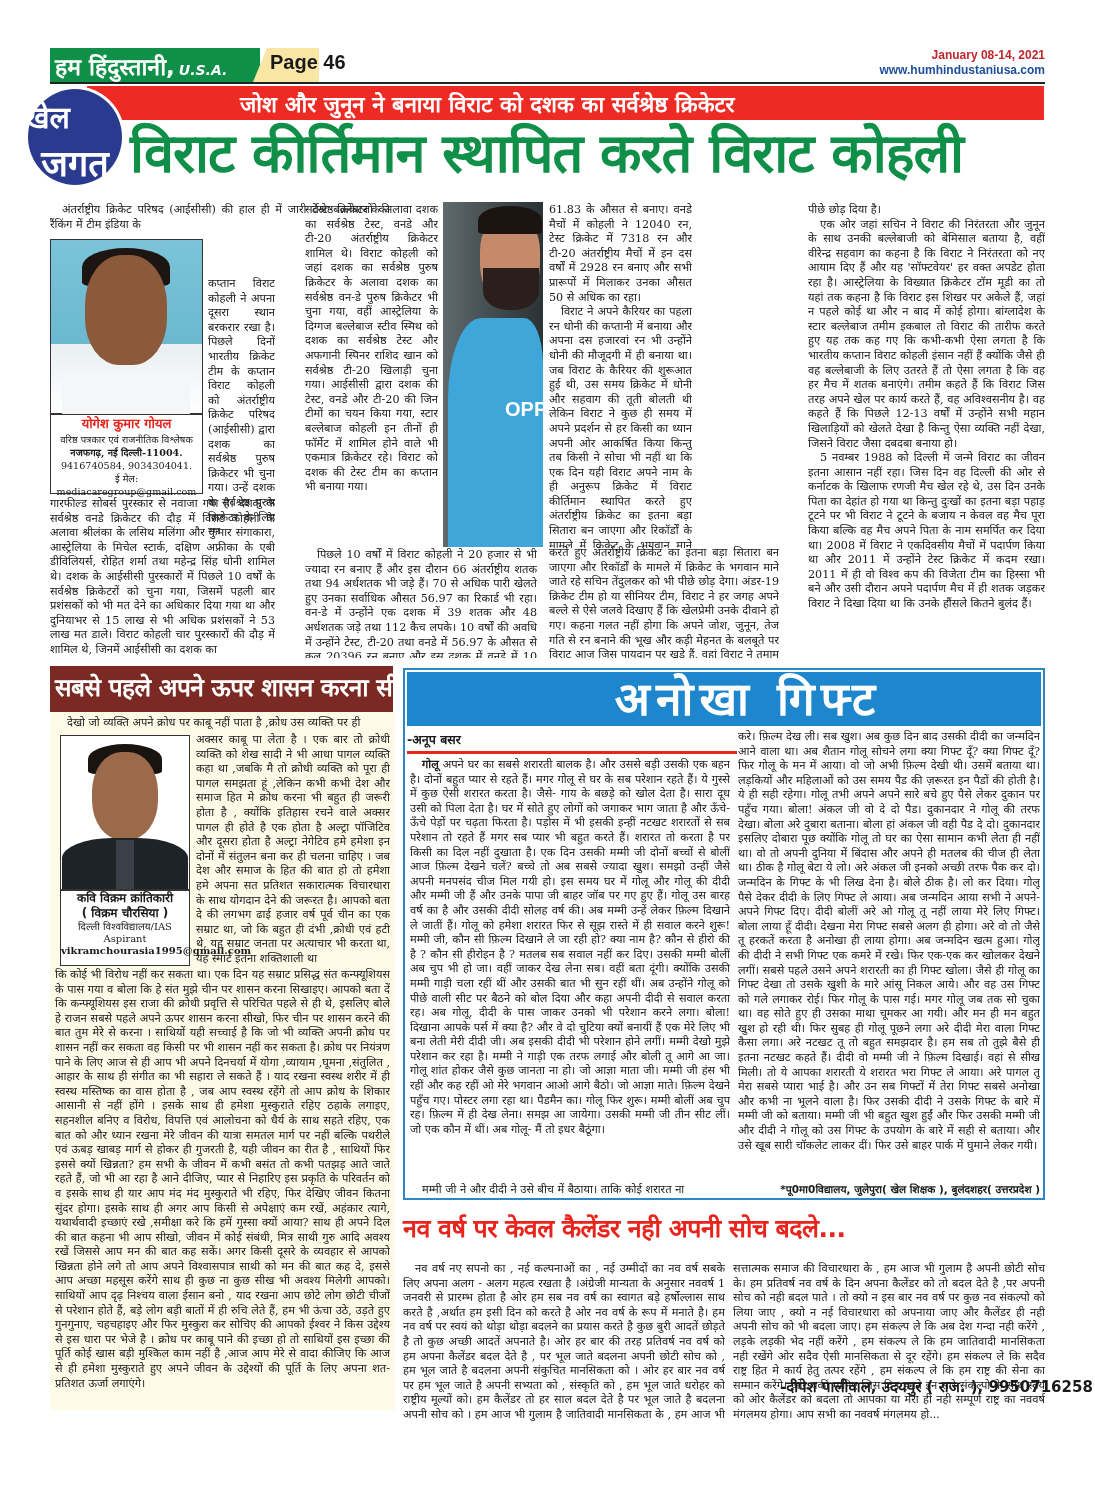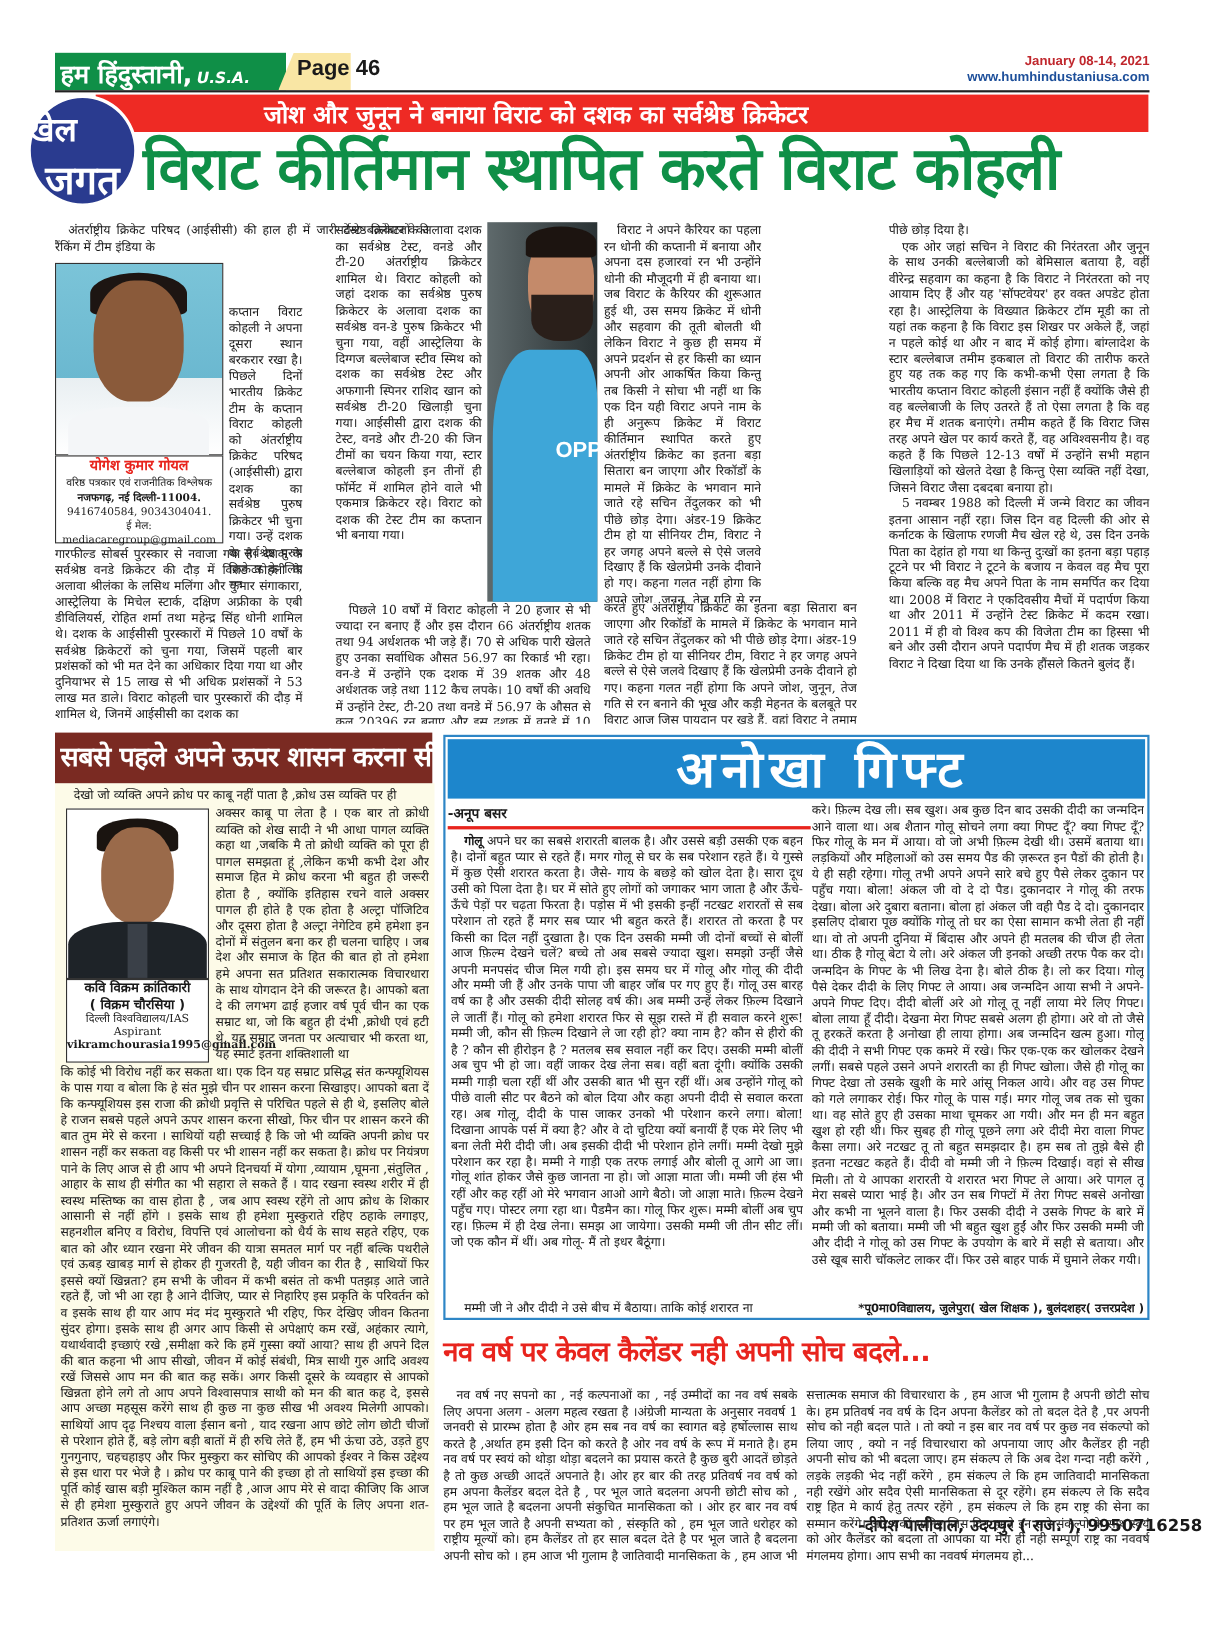--- a/index.html
+++ b/index.html
@@ -121,20 +121,21 @@
 </div>
 
 <div class="abs photo2"></div>
 <div class="abs p2-shirt"></div>
 <div class="abs p2-head"></div>
 <div class="abs p2-hair"></div>
 <div class="abs p2-beard"></div>
 <div class="abs p2-oppo">OPPO</div>
 
 <div class="col txt" style="left:549px; top:203px; width:143px; height:345px;">
+  <p style="text-indent:0">61.83 के औसत से बनाए। वनडे मैचों में कोहली ने 12040 रन, टेस्ट क्रिकेट में 7318 रन और टी-20 अंतर्राष्ट्रीय मैचों में इन दस वर्षों में 2928 रन बनाए और सभी प्रारूपों में मिलाकर उनका औसत 50 से अधिक का रहा।</p>
   <p>विराट ने अपने कैरियर का पहला रन धोनी की कप्तानी में बनाया और अपना दस हजारवां रन भी उन्होंने धोनी की मौजूदगी में ही बनाया था। जब विराट के कैरियर की शुरूआत हुई थी, उस समय क्रिकेट में धोनी और सहवाग की तूती बोलती थी लेकिन विराट ने कुछ ही समय में अपने प्रदर्शन से हर किसी का ध्यान अपनी ओर आकर्षित किया किन्तु तब किसी ने सोचा भी नहीं था कि एक दिन यही विराट अपने नाम के ही अनुरूप क्रिकेट में विराट कीर्तिमान स्थापित करते हुए अंतर्राष्ट्रीय क्रिकेट का इतना बड़ा सितारा बन जाएगा और रिकॉर्डों के मामले में क्रिकेट के भगवान माने जाते रहे सचिन तेंदुलकर को भी पीछे छोड़ देगा। अंडर-19 क्रिकेट टीम हो या सीनियर टीम, विराट ने हर जगह अपने बल्ले से ऐसे जलवे दिखाए हैं कि खेलप्रेमी उनके दीवाने हो गए। कहना गलत नहीं होगा कि अपने जोश, जुनून, तेज गति से रन बनाने की भूख और कड़ी मेहनत के बलबूते पर विराट आज जिस पायदान पर खड़े हैं, वहां विराट ने तमाम भारतीय खिलाड़ियों को</p>
 </div>
 <div class="col txt" style="left:549px; top:546px; width:230px; height:112px;">
   <p style="text-indent:0">करते हुए अंतर्राष्ट्रीय क्रिकेट का इतना बड़ा सितारा बन जाएगा और रिकॉर्डों के मामले में क्रिकेट के भगवान माने जाते रहे सचिन तेंदुलकर को भी पीछे छोड़ देगा। अंडर-19 क्रिकेट टीम हो या सीनियर टीम, विराट ने हर जगह अपने बल्ले से ऐसे जलवे दिखाए हैं कि खेलप्रेमी उनके दीवाने हो गए। कहना गलत नहीं होगा कि अपने जोश, जुनून, तेज गति से रन बनाने की भूख और कड़ी मेहनत के बलबूते पर विराट आज जिस पायदान पर खड़े हैं, वहां विराट ने तमाम भारतीय खिलाड़ियों को</p>
 </div>
 
 <div class="col txt" style="left:808px; top:203px; width:237px; height:455px;">
   <p style="text-indent:0">पीछे छोड़ दिया है।</p>
   <p>एक ओर जहां सचिन ने विराट की निरंतरता और जुनून के साथ उनकी बल्लेबाजी को बेमिसाल बताया है, वहीं वीरेन्द्र सहवाग का कहना है कि विराट ने निरंतरता को नए आयाम दिए हैं और यह 'सॉफ्टवेयर' हर वक्त अपडेट होता रहा है। आस्ट्रेलिया के विख्यात क्रिकेटर टॉम मूडी का तो यहां तक कहना है कि विराट इस शिखर पर अकेले हैं, जहां न पहले कोई था और न बाद में कोई होगा। बांग्लादेश के स्टार बल्लेबाज तमीम इकबाल तो विराट की तारीफ करते हुए यह तक कह गए कि कभी-कभी ऐसा लगता है कि भारतीय कप्तान विराट कोहली इंसान नहीं हैं क्योंकि जैसे ही वह बल्लेबाजी के लिए उतरते हैं तो ऐसा लगता है कि वह हर मैच में शतक बनाएंगे। तमीम कहते हैं कि विराट जिस तरह अपने खेल पर कार्य करते हैं, वह अविश्वसनीय है। वह कहते हैं कि पिछले 12-13 वर्षों में उन्होंने सभी महान खिलाड़ियों को खेलते देखा है किन्तु ऐसा व्यक्ति नहीं देखा, जिसने विराट जैसा दबदबा बनाया हो।</p>
   <p>5 नवम्बर 1988 को दिल्ली में जन्मे विराट का जीवन इतना आसान नहीं रहा। जिस दिन वह दिल्ली की ओर से कर्नाटक के खिलाफ रणजी मैच खेल रहे थे, उस दिन उनके पिता का देहांत हो गया था किन्तु दुःखों का इतना बड़ा पहाड़ टूटने पर भी विराट ने टूटने के बजाय न केवल वह मैच पूरा किया बल्कि वह मैच अपने पिता के नाम समर्पित कर दिया था। 2008 में विराट ने एकदिवसीय मैचों में पदार्पण किया था और 2011 में उन्होंने टेस्ट क्रिकेट में कदम रखा। 2011 में ही वो विश्व कप की विजेता टीम का हिस्सा भी बने और उसी दौरान अपने पदार्पण मैच में ही शतक जड़कर विराट ने दिखा दिया था कि उनके हौंसले कितने बुलंद हैं।</p>

